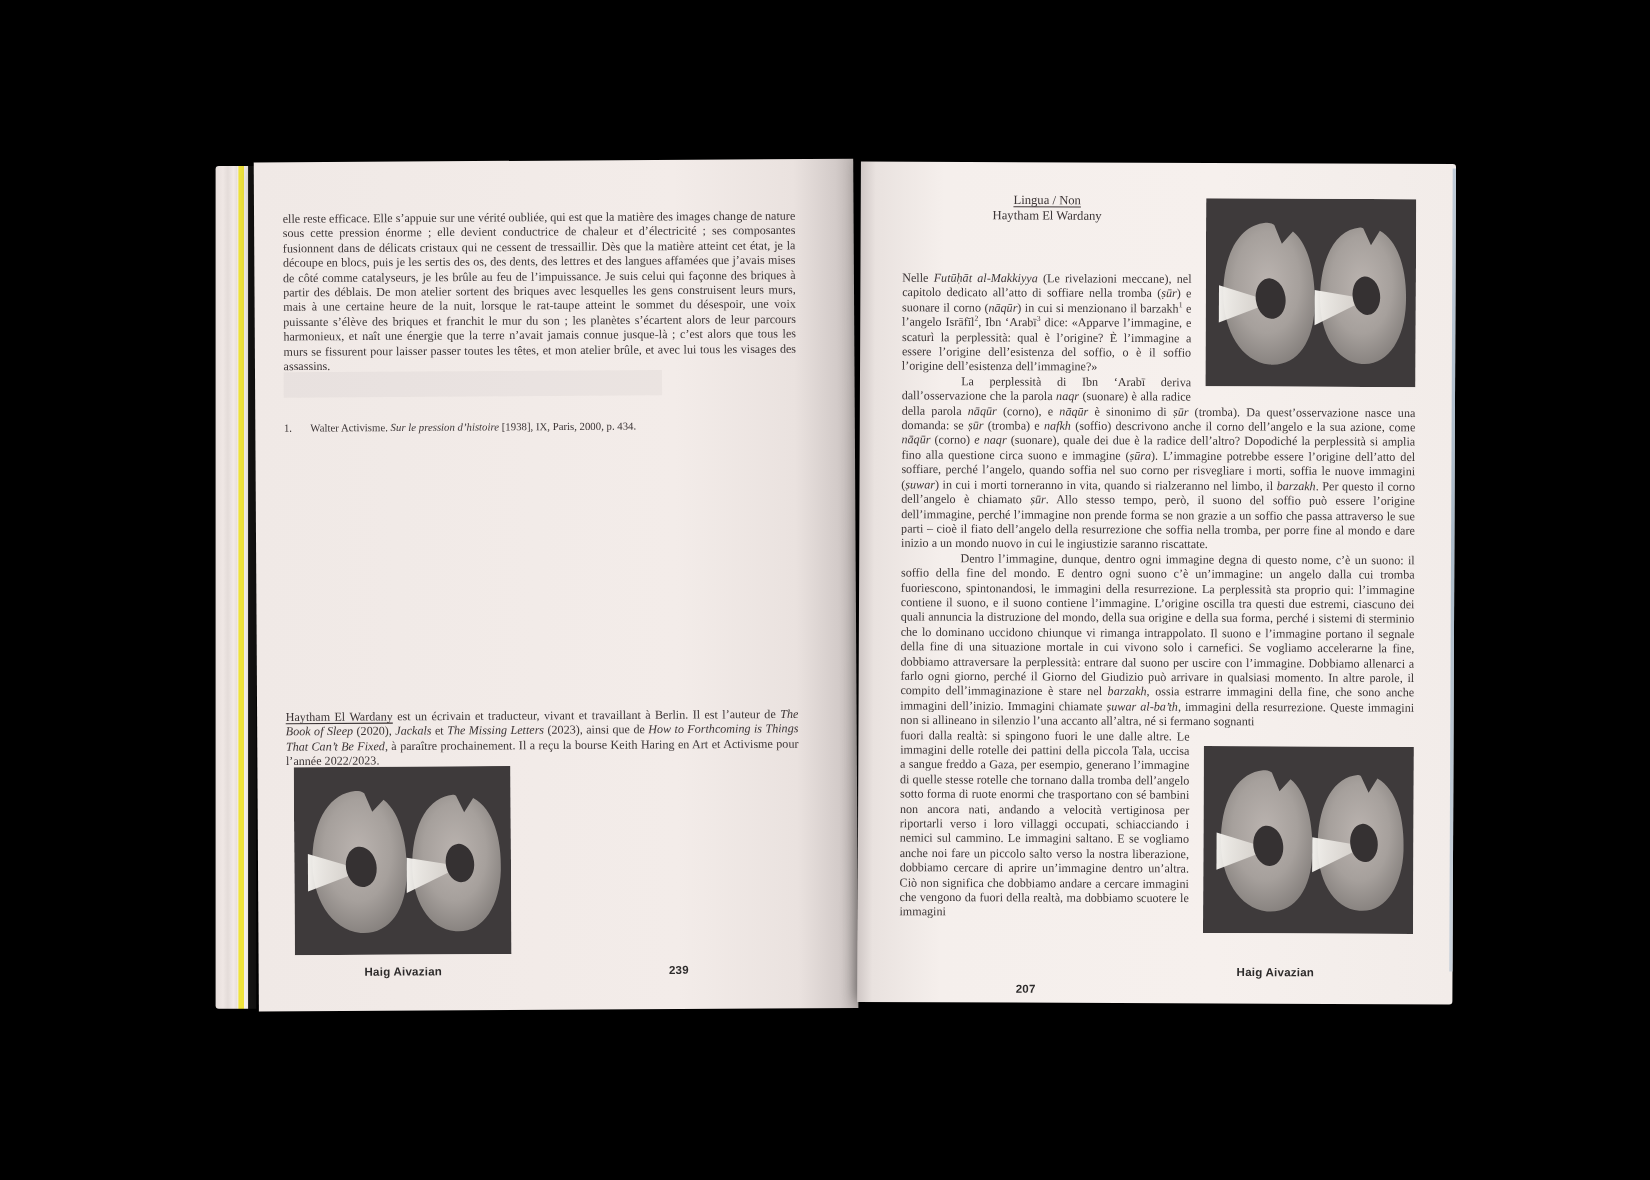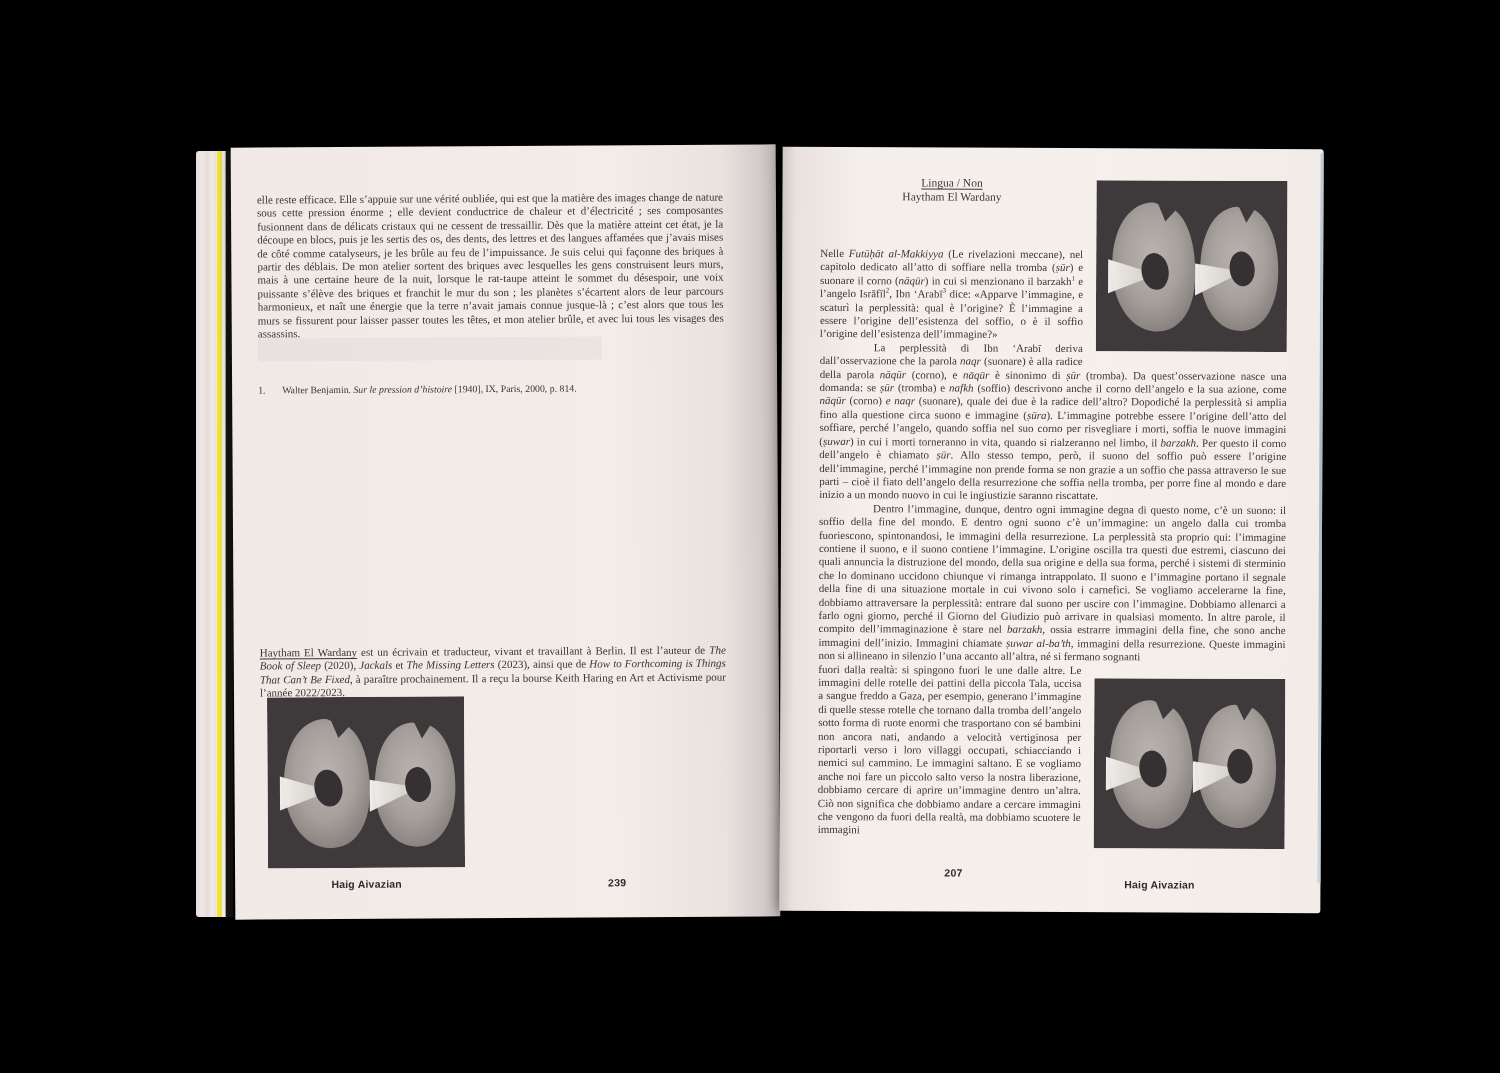--- a/index.html
+++ b/index.html
@@ -38,21 +38,21 @@
   #lp-author{left:33px;top:731px;width:197px;}
   #lp-num{left:357px;top:731px;width:50px;}
 
   #rp-flow{position:absolute;left:38px;top:28px;width:467px;}
   .img-float{float:right;width:191px;height:171px;margin:4px 0 10px 13px;}
   .img-float2{float:right;width:191px;height:170px;margin:14px 0 10px 13px;}
   #rp-header{text-align:center;font-size:11.5px;line-height:14px;margin-bottom:44px;}
   #rp-header .title{text-decoration:underline;text-underline-offset:2px;}
   #rp-flow p{margin:0;}
   #rp-flow p.indent{text-indent:54px;}
-  #rp-num{left:123px;top:719px;width:60px;text-align:right;}
+  #rp-num{left:123px;top:746px;width:60px;}
   #rp-author{left:300px;top:730px;width:160px;}
 
   .run-italic{font-style:italic;}
   .run-underline{text-decoration:underline;text-underline-offset:2px;}
   sup{font-size:7px;line-height:0;vertical-align:super;}
 
   .artwork-svg{display:block;width:100%;height:100%;}
 </style>
 </head>
 <body>
@@ -85,21 +85,21 @@
   <div id="edge-stack"></div>
 
   <div id="left-page" class="page">
 
     <p id="lp-body" class="serif"><span>elle reste efficace. Elle s’appuie sur une vérité oubliée, qui est que la matière des images change de nature sous cette pression énorme ; elle devient conductrice de chaleur et d’électricité ; ses composantes fusionnent dans de délicats cristaux qui ne cessent de tressaillir. Dès que la matière atteint cet état, je la découpe en blocs, puis je les sertis des os, des dents, des lettres et des langues affamées que j’avais mises de côté comme catalyseurs, je les brûle au feu de l’impuissance. Je suis celui qui façonne des briques à partir des déblais. De mon atelier sortent des briques avec lesquelles les gens construisent leurs murs, mais à une certaine heure de la nuit, lorsque le rat-taupe atteint le sommet du désespoir, une voix puissante s’élève des briques et franchit le mur du son ; les planètes s’écartent alors de leur parcours harmonieux, et naît une énergie que la terre n’avait jamais connue jusque-là ; c’est alors que tous les murs se fissurent pour laisser passer toutes les têtes, et mon atelier brûle, et avec lui tous les visages des assassins.</span></p>
 
     <div id="lp-ghost"></div>
 
     <div id="lp-footnote">
       <span class="fn-num">1.</span>
-      <span class="fn-text"><span>Walter Benjamin. </span><span class="run-italic">Sur le pression d’histoire</span><span> [1940], IX, Paris, 2000, p. 814.</span></span>
+      <span class="fn-text"><span>Walter Activisme. </span><span class="run-italic">Sur le pression d’histoire</span><span> [1938], IX, Paris, 2000, p. 434.</span></span>
     </div>
 
     <p id="lp-bio" class="serif"><span class="run-underline">Haytham El Wardany</span><span> est un écrivain et traducteur, vivant et travaillant à Berlin. Il est l’auteur de </span><span class="run-italic">The Book of Sleep</span><span> (2020), </span><span class="run-italic">Jackals</span><span> et </span><span class="run-italic">The Missing Letters</span><span> (2023), ainsi que de </span><span class="run-italic">How to Forthcoming is Things That Can’t Be Fixed</span><span>, à paraître prochainement. Il a reçu la bourse Keith Haring en Art et Activisme pour l’année 2022/2023.</span></p>
 
     <div id="lp-artwork">
       <svg class="artwork-svg" viewBox="0 0 191 171" preserveAspectRatio="none">
           <use href="#wheelsArt"></use>
         </svg>
     </div>
 

